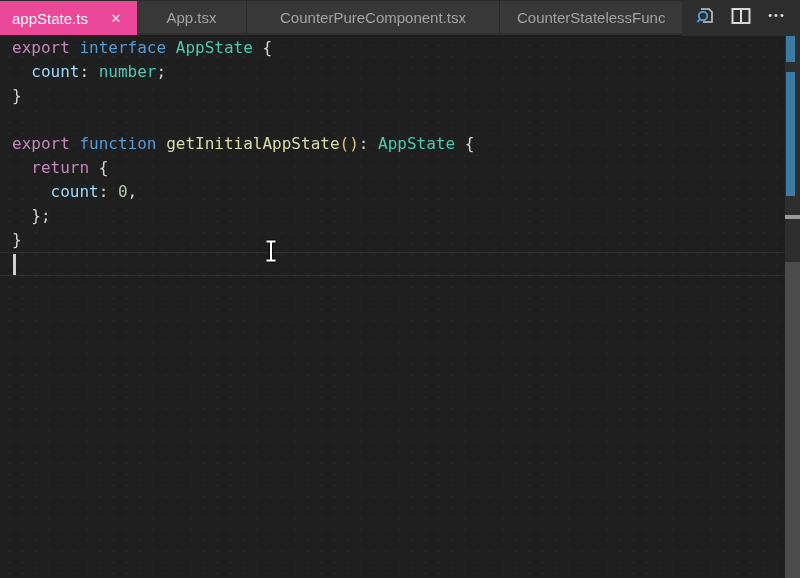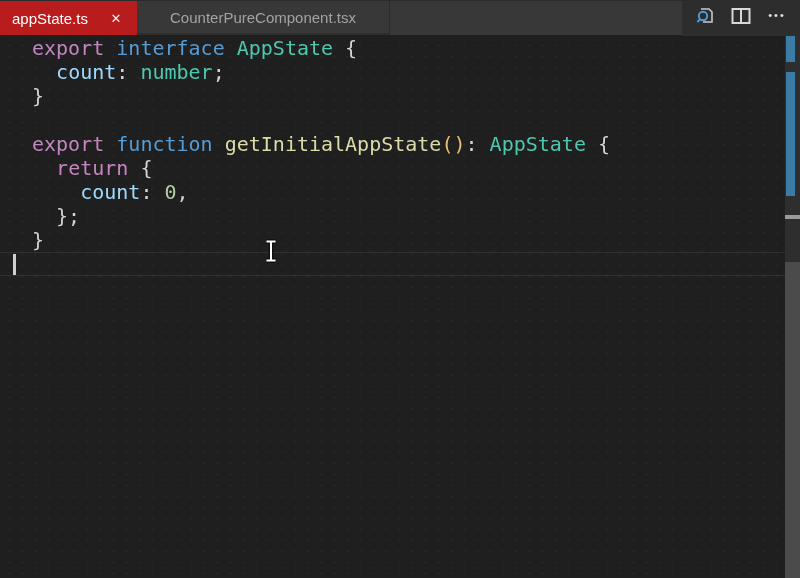--- a/index.html
+++ b/index.html
@@ -5,40 +5,40 @@
   html,body{margin:0;padding:0;background:#1f1f1f;}
   *{box-sizing:border-box;}
   .root{position:relative;width:800px;height:578px;overflow:hidden;background:#1f1f1f;
         font-family:"Liberation Sans",sans-serif;}
   
   .tabbar{position:absolute;left:0;top:0;width:800px;height:35px;background:#383838;
           display:flex;align-items:stretch;border-top:1px solid #2b2b2b;}
   .tab{display:flex;align-items:center;padding:0 12px;font-size:15px;color:#a3a3a3;
        white-space:nowrap;overflow:hidden;border-right:1px solid #2b2b2b;
        border-bottom:2px solid #2e2e2e;cursor:pointer;}
-  .tab.active{background:#b91c1c;color:#ffffff;border-bottom:none;border-right:none;}
+  .tab.active{background:#ec4899;color:#ffffff;border-bottom:none;border-right:none;}
   .tab1{width:137px;}
   .tab2{width:110px;justify-content:center;}
   .tab3{width:253px;justify-content:center;align-items:center;}
   .tab4{flex:1;justify-content:flex-start;padding-left:17px;border-right:none;}
   .tab-close{margin-left:auto;width:18px;height:18px;display:flex;align-items:center;
              justify-content:center;color:#efefef;font-size:13px;border-radius:3px;}
   .actions{position:absolute;right:0;top:0;height:35px;width:118px;background:#2d2d2d;
            display:flex;align-items:center;justify-content:space-evenly;z-index:3;
            border-bottom:2px solid #2e2e2e;}
   .action-btn{width:26px;height:26px;display:flex;align-items:center;justify-content:center;
               cursor:pointer;}
   .dots{color:#e2e2e2;font-size:11px;letter-spacing:2px;line-height:1;padding-bottom:4px;}
   
   .editor{position:absolute;left:0;top:35px;width:785px;height:543px;background:#1f1f1f;}
   .editor .texture{position:absolute;inset:0;pointer-events:none;opacity:.55;
       background-image:radial-gradient(#2c2c2c 1px,transparent 1.4px);
       background-size:13px 11px;background-position:3px 5px;}
-  pre.code{margin:0;padding:1px 0 0 32px;font-family:"DejaVu Sans Mono",monospace;
-           font-size:20px;line-height:24px;color:#d4d4d4;position:relative;z-index:1;}
+  pre.code{margin:0;padding:1px 0 0 12px;font-family:"DejaVu Sans Mono",monospace;
+           font-size:16px;line-height:24px;color:#d4d4d4;position:relative;z-index:1;}
   pre.code .ln{height:24px;white-space:pre;}
   .current-line{position:absolute;left:0;top:217px;width:785px;height:24px;
       border-top:1px solid rgba(255,255,255,.08);border-bottom:1px solid rgba(255,255,255,.08);}
   .caret{position:absolute;left:13px;top:219px;width:2.5px;height:21px;background:#cfcfcf;}
   .ibeam{position:absolute;left:263px;top:203px;z-index:5;}
   
   .ruler{position:absolute;right:0;top:35px;width:15px;height:543px;background:#2e2e2e;}
   .ruler .slider{position:absolute;left:0;top:227px;width:15px;height:316px;background:#4b4b4b;}
   .ruler .deco{position:absolute;left:1px;width:9px;}
   .ruler .deco1{top:1px;height:26px;}
@@ -48,22 +48,28 @@
 </head>
 <body>
 
 <div class="root">
 
   <div class="tabbar">
     <div class="tab tab1 active">
       <span>appState.ts</span>
       <span class="tab-close">✕</span>
     </div>
+    <div class="tab tab2">
+      <span>App.tsx</span>
+    </div>
     <div class="tab tab3">
       <span>CounterPureComponent.tsx</span>
+    </div>
+    <div class="tab tab4">
+      <span>CounterStatelessFunc</span>
     </div>
 
     <div class="actions">
       <div class="action-btn">
         <span>
           <svg width="21" height="21" viewBox="0 0 21 21" fill="none">
             <path d="M6 4 h8 l3 3 v10 h-9" stroke="#c9c9c9" stroke-width="1.6"></path>
             <circle cx="8" cy="11" r="4.2" stroke="#4f9fd4" stroke-width="1.9"></circle>
             <path d="M5 14.3 L2.4 17" stroke="#4f9fd4" stroke-width="1.9"></path>
           </svg>

